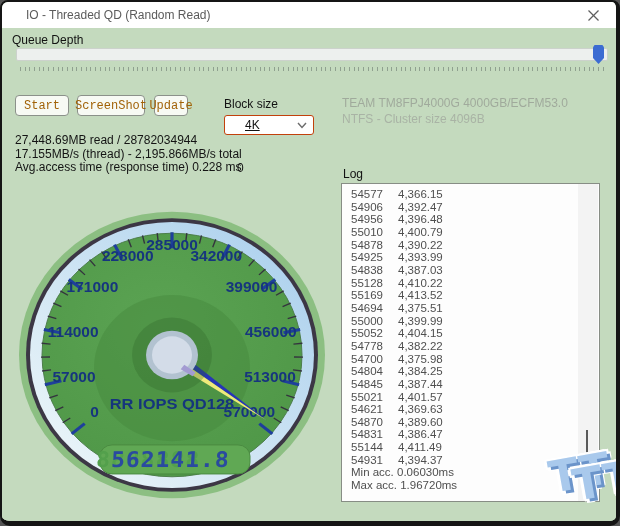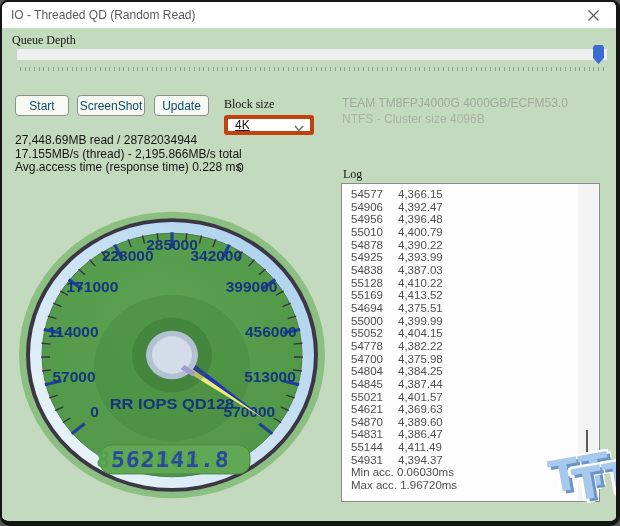--- a/index.html
+++ b/index.html
@@ -1,33 +1,33 @@
 <!DOCTYPE html>
 <html><head>
 <meta charset="utf-8">
 <style>
   html,body{margin:0;padding:0;background:#555;font-family:"Liberation Sans",sans-serif;}
   #win{position:relative;width:620px;height:526px;background:#c4dabe;border:2px solid #151515;
        border-right-width:4px;border-bottom-width:5px;border-radius:8px 8px 10px 10px;box-sizing:border-box;overflow:hidden;}
   .titlebar{position:absolute;left:0;top:0;right:0;height:26px;background:#ffffff;display:flex;align-items:center;}
-  .title{margin-left:9px;font-size:12px;color:#5b5b5b;}
+  .title{margin-left:24px;font-size:12px;color:#5b5b5b;}
   .closebtn{position:absolute;right:6px;top:0;width:34px;height:26px;display:flex;align-items:center;justify-content:center;}
   .client{position:absolute;left:0;top:26px;right:0;bottom:0;background:#c4dabe;}
-  .lbl{position:absolute;font-size:12px;color:#121212;font-family:Liberation Serif, serif;}
+  .lbl{position:absolute;font-size:12px;color:#121212;}
   
   .slider-track{position:absolute;left:14px;top:20px;width:590px;height:11px;background:#edf0ee;border:1px solid #ccd2cc;border-radius:2px;}
   .slider-thumb{position:absolute;left:591px;top:17px;width:11px;height:19px;background:#3c6cd2;
       clip-path:polygon(50% 100%,0 68%,0 12%,14% 0,86% 0,100% 12%,100% 68%);}
   .slider-ticks{position:absolute;left:18px;top:39px;width:584px;height:4px;
       background-image:repeating-linear-gradient(to right,#8fa08f 0 1px,transparent 1px 4.7px);}
   
   .btn{position:absolute;top:67px;height:21px;background:#f7faf4;border:1px solid #8b918a;border-radius:4px;
-      font-size:12px;color:#0c4a6e;display:flex;align-items:center;justify-content:center;box-sizing:border-box;}
-  .combo{position:absolute;left:222px;top:87px;width:90px;height:20px;background:#ffffff;border:4px solid #c2410c;
-      border-radius:3px;font-size:12px;color:#111;display:flex;align-items:center;box-sizing:border-box;padding-left:7px;text-decoration:underline;}
+      font-size:12px;color:#a16207;display:flex;align-items:center;justify-content:center;box-sizing:border-box;font-family:Liberation Mono, monospace;}
+  .combo{position:absolute;left:222px;top:87px;width:90px;height:20px;background:#ffffff;border:1px solid #c2410c;
+      border-radius:3px;font-size:12px;color:#111;display:flex;align-items:center;box-sizing:border-box;padding-left:20px;text-decoration:underline;}
   .combo svg{position:absolute;right:6px;top:6px;}
   
   .dinfo{position:absolute;left:340px;top:69px;font-size:12px;color:#a9b3a5;line-height:13.2px;}
   .dinfo .dtitle{font-weight:normal;color:#a0aa9c;margin-bottom:3px;}
   
   .stats{position:absolute;left:13px;top:106px;font-size:12px;color:#141414;line-height:13.6px;}
   .stat0{position:absolute;left:235px;top:133px;font-size:12px;color:#141414;}
   
   .logbox{position:absolute;left:339px;top:155px;width:259px;height:319px;background:#fdfdfd;
       border:1px solid #878d85;box-sizing:border-box;overflow:hidden;text-decoration:underline;}
@@ -62,21 +62,21 @@
 
   <div class="client">
     <span class="lbl" style="left:10px;top:5px;">Queue Depth</span>
 
     <div class="slider-track"></div>
     <div class="slider-thumb"></div>
     <div class="slider-ticks"></div>
 
     <button class="btn" style="left:13px;width:54px;">Start</button>
     <button class="btn" style="left:75px;width:68px;">ScreenShot</button>
-    <button class="btn" style="left:152px;width:55px;">Update</button>
+    <button class="btn" style="left:152px;width:34px;">Update</button>
 
     <span class="lbl" style="left:222px;top:69px;">Block size</span>
     <div class="combo">
       <span>4K</span>
       <svg width="10" height="7" viewBox="0 0 10 7">
         <polyline points="1,1 5,5.5 9,1" fill="none" stroke="#6c6c6c" stroke-width="1.4"></polyline>
       </svg>
     </div>
 
     <div class="dinfo">

